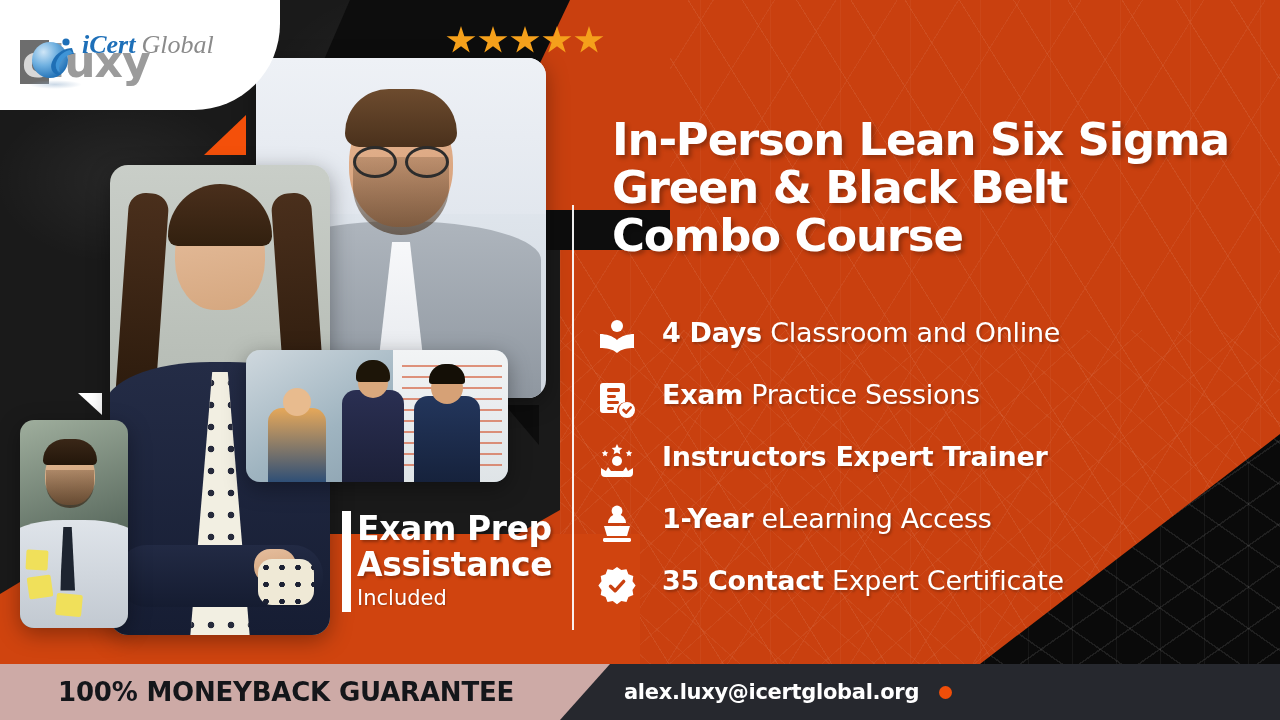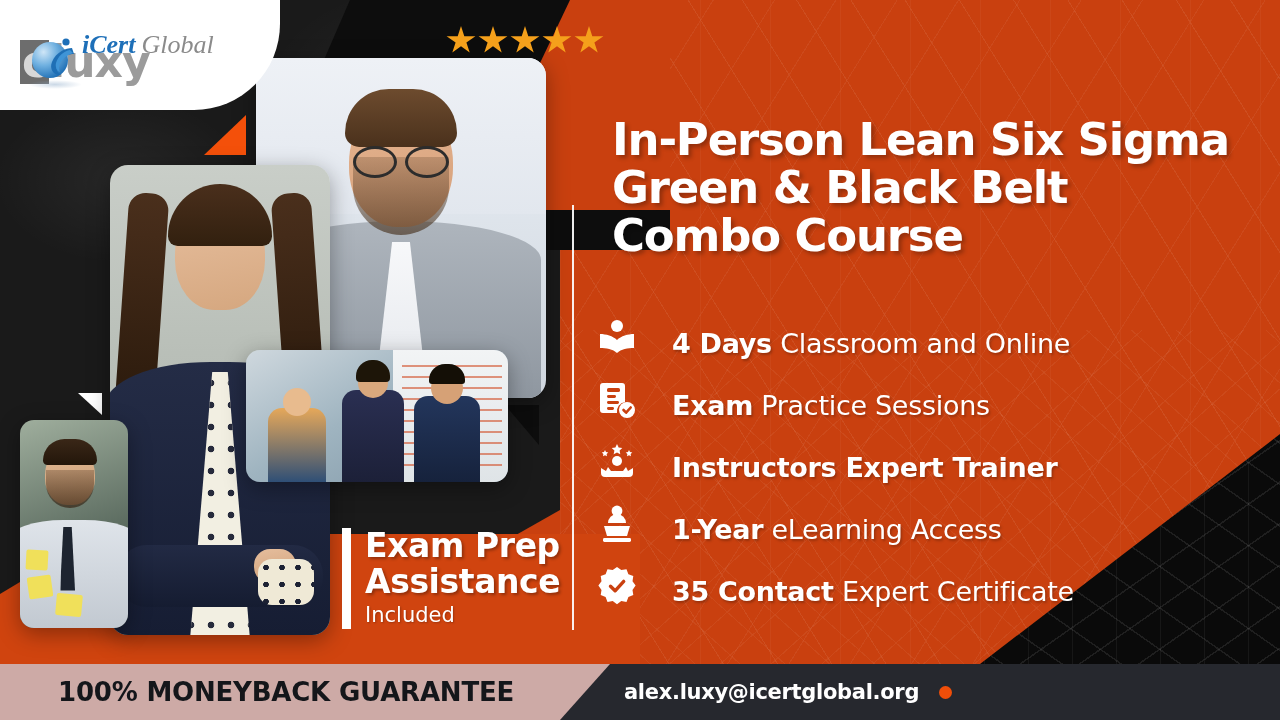--- a/index.html
+++ b/index.html
@@ -414,24 +414,24 @@
     background: #f0e05a;
     border-radius: 2px;
   }
   .ps-n1 { left: 8px; bottom: 30px; width: 24px; height: 22px; transform: rotate(-8deg); }
   .ps-n2 { left: 36px; bottom: 12px; width: 26px; height: 22px; transform: rotate(5deg); }
   .ps-n3 { left: 6px; bottom: 58px; width: 22px; height: 20px; transform: rotate(3deg); }
 
   
   .exam-prep {
     position: absolute;
-    left: 342px; top: 528px;
+    left: 342px; top: 511px;
     display: flex;
     align-items: stretch;
-    gap: 14px;
+    gap: 6px;
     z-index: 6;
   }
   .exam-prep-bar {
     width: 9px;
     background: #ffffff;
     flex: none;
   }
   .exam-prep-text { color: #fff; }
   .exam-prep-title {
     font-family: "DejaVu Sans", sans-serif;
@@ -480,22 +480,22 @@
   }
 
   .features {
     margin-top: 57px;
     display: flex;
     flex-direction: column;
     gap: 20px;
   }
   .feature {
     display: flex;
-    align-items: flex-end;
-    gap: 34px;
+    align-items: flex-start;
+    gap: 24px;
   }
   .feature-icon {
     width: 42px; height: 42px;
     flex: none;
     display: flex; align-items: center; justify-content: center;
   }
   .feature-icon svg { display: block; }
   .feature-text {
     color: #ffffff;
     font-family: "DejaVu Sans", sans-serif;

